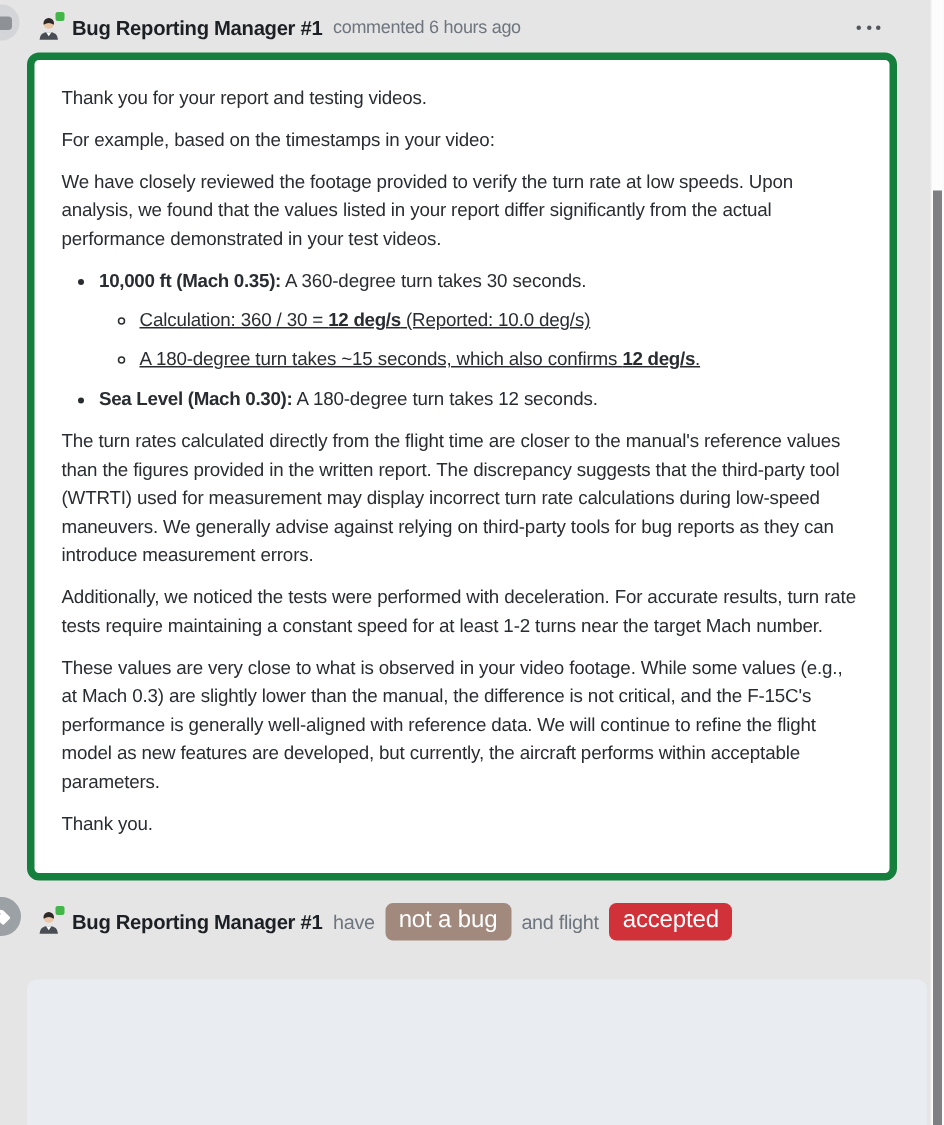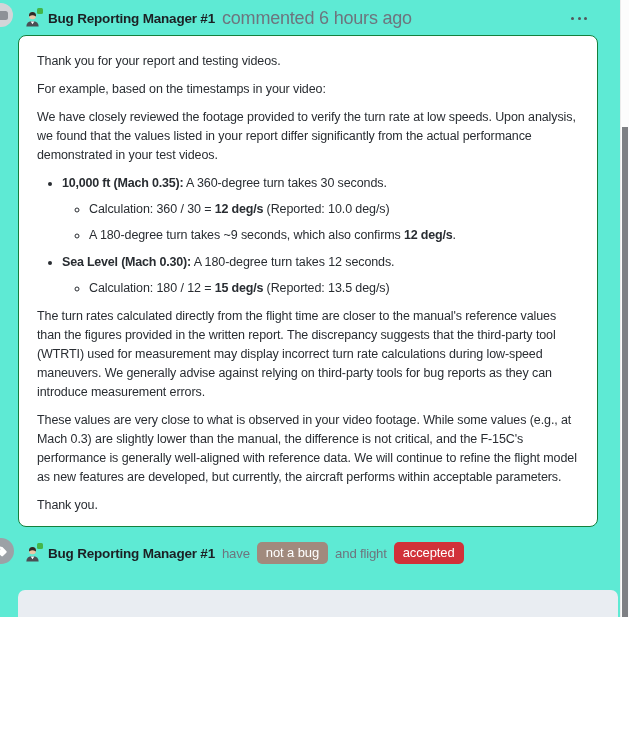--- a/index.html
+++ b/index.html
@@ -1,18 +1,18 @@
 <!DOCTYPE html>
 <html><head>
 <meta charset="utf-8">
 <style>
   html,body { margin:0; padding:0; background:#fff; }
   .page {
-    position:relative; width:629px; height:617px; overflow:hidden;
-    background:#5eead4; font-family:"Liberation Sans","DejaVu Sans",sans-serif;
+    position:relative; width:629px; height:750px; overflow:hidden;
+    background:#e5e5e5; font-family:"Liberation Sans","DejaVu Sans",sans-serif;
     color:#24292f;
   }
   
   .top-cut-icon {
     position:absolute; left:-11px; top:3px; width:24px; height:24px;
     border-radius:50%; background:#d3d5d8;
     display:flex; align-items:center; justify-content:center;
   }
   .top-cut-icon .bubble { width:10px; height:9px; border-radius:2.5px; background:#8e9297; margin-left:3px; }
 
@@ -21,50 +21,50 @@
     display:flex; align-items:center; gap:7px;
     padding:8px 40px 6px 24px; height:20px;
   }
   .avatar { position:relative; width:17px; height:17px; flex:0 0 auto; cursor:pointer; }
   .avatar svg { display:block; }
   .avatar .online-badge {
     position:absolute; top:-2px; right:-2px; width:6px; height:6px;
     border-radius:1.5px; background:#43b649;
   }
   .author { font-weight:700; font-size:13.5px; color:#1c2024; letter-spacing:-0.2px; cursor:pointer; }
-  .meta { color:#6d757e; font-size:18px; letter-spacing:-0.2px;text-align:center; }
+  .meta { color:#6d757e; font-size:12px; letter-spacing:-0.2px;text-align:center; }
   .kebab { margin-left:auto; display:flex; gap:3.5px; align-items:center; cursor:pointer; padding:4px 2px; }
   .kebab .dot { width:3px; height:3px; border-radius:50%; background:#53575b; }
 
   
   .comment-box {
     margin:1px 31px 12px 18px; background:#fff;
-    border:1px solid #15803d; border-radius:8px;
-    padding:7px 18px 2px;
+    border:5px solid #15803d; border-radius:8px;
+    padding:7px 18px 14px;
     font-size:12.5px; line-height:19px; letter-spacing:-0.1px; color:#292d32;
   }
   .comment-box p { margin:9px 0; }
   .comment-box ul { margin:9px 0; padding-left:25px; }
   .comment-box li { margin:0 0 8px; }
   .comment-box ul.sub { list-style:circle; margin:7px 0 0; padding-left:27px; }
-  .comment-box ul.sub li { margin:0 0 7px; }
+  .comment-box ul.sub li { margin:0 0 7px;text-decoration:underline; }
   .comment-box strong { font-weight:700; letter-spacing:-0.2px; }
 
   
   .label-event {
     position:relative; display:flex; align-items:center; gap:7px;
     margin:15px 40px 0 24px; font-size:13.2px; color:#6d757e; letter-spacing:-0.2px;
   }
   .event-tag-circle {
     position:absolute; left:-36px; top:-4px; width:26px; height:26px;
     border-radius:50%; background:#9ca1a6;
     display:flex; align-items:center; justify-content:center;
   }
   .label-badge {
-    color:#fff; font-size:13px; line-height:1; padding:4px 9px 5px;
+    color:#fff; font-size:16px; line-height:1; padding:4px 9px 5px;
     border-radius:5px; letter-spacing:-0.1px; cursor:pointer; white-space:nowrap;
   }
 
   
   .locked-box {
     margin:26px 11px 0 18px; height:130px; border-radius:7px;
     display:flex; flex-direction:column; align-items:center;
     padding-top:21px; box-sizing:border-box;
   }
 
@@ -109,27 +109,26 @@
     </span>
   </div>
 
   <div class="comment-box">
       <p><span>Thank you for your report and testing videos.</span></p>
       <p><span>For example, based on the timestamps in your video:</span></p>
       <p><span>We have closely reviewed the footage provided to verify the turn rate at low speeds. Upon analysis, we found that the values listed in your report differ significantly from the actual performance demonstrated in your test videos.</span></p>
       <ul>
         <li><strong>10,000 ft (Mach 0.35):</strong><span> A 360-degree turn takes 30 seconds.</span><ul class="sub">
             <li><span>Calculation: 360 / 30 = </span><strong>12 deg/s</strong><span> (Reported: 10.0 deg/s)</span></li>
-            <li><span>A 180-degree turn takes ~9 seconds, which also confirms </span><strong>12 deg/s</strong><span>.</span></li>
+            <li><span>A 180-degree turn takes ~15 seconds, which also confirms </span><strong>12 deg/s</strong><span>.</span></li>
           </ul></li>
-        <li><strong>Sea Level (Mach 0.30):</strong><span> A 180-degree turn takes 12 seconds.</span><ul class="sub">
-            <li><span>Calculation: 180 / 12 = </span><strong>15 deg/s</strong><span> (Reported: 13.5 deg/s)</span></li>
-          </ul></li>
+        <li><strong>Sea Level (Mach 0.30):</strong><span> A 180-degree turn takes 12 seconds.</span></li>
       </ul>
       <p><span>The turn rates calculated directly from the flight time are closer to the manual's reference values than the figures provided in the written report. The discrepancy suggests that the third-party tool (WTRTI) used for measurement may display incorrect turn rate calculations during low-speed maneuvers. We generally advise against relying on third-party tools for bug reports as they can introduce measurement errors.</span></p>
+      <p><span>Additionally, we noticed the tests were performed with deceleration. For accurate results, turn rate tests require maintaining a constant speed for at least 1-2 turns near the target Mach number.</span></p>
       <p><span>These values are very close to what is observed in your video footage. While some values (e.g., at Mach 0.3) are slightly lower than the manual, the difference is not critical, and the F-15C's performance is generally well-aligned with reference data. We will continue to refine the flight model as new features are developed, but currently, the aircraft performs within acceptable parameters.</span></p>
       <p><span>Thank you.</span></p>
     </div>
 
   <div class="label-event">
     <div class="event-tag-circle">
       <svg width="13" height="13" viewBox="0 0 16 16">
         <path d="M2 3 a1.2 1.2 0 0 1 1.2-1.2 l4.6 .2 a2 2 0 0 1 1.3 .6 l4.8 4.8 a1.5 1.5 0 0 1 0 2.1 l-4.1 4.1 a1.5 1.5 0 0 1 -2.1 0 l-4.8-4.8 a2 2 0 0 1 -.6-1.3 Z" fill="#ffffff"></path>
         <circle cx="5.3" cy="5.3" r="1.25" fill="#9ca1a6"></circle>
       </svg>

